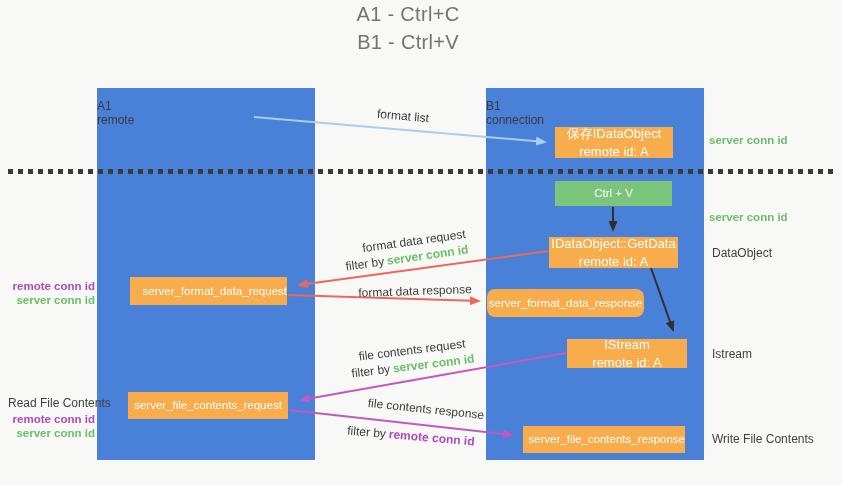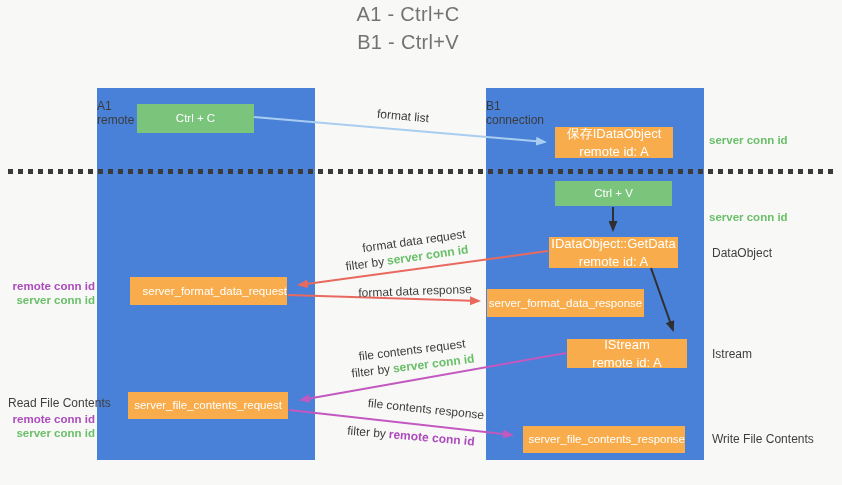--- a/index.html
+++ b/index.html
@@ -78,23 +78,20 @@
   <div class="lane-header right">
     <div>B1</div>
     <div>connection</div>
   </div>
 
   <div class="lane left"></div>
   <div class="lane right"></div>
 
   <div class="divider"></div>
 
-  <div class="node green" style="left:137px; top:104px; width:117px; height:29px;">
-    <span>Ctrl + C</span>
-  </div>
 
   <div class="node orange" style="left:555px; top:127px; width:118px; height:31px;">
     <div class="two">
       <div>保存IDataObject</div>
       <div>remote id: A</div>
     </div>
   </div>
 
   <div class="node green" style="left:555px; top:181px; width:117px; height:25px;">
     <span>Ctrl + V</span>
@@ -104,21 +101,21 @@
     <div class="two">
       <div>IDataObject::GetData</div>
       <div>remote id: A</div>
     </div>
   </div>
 
   <div class="node orange" style="left:130px; top:277px; width:157px; height:28px;justify-content:flex-end;">
     <span>server_format_data_request</span>
   </div>
 
-  <div class="node orange" style="left:487px; top:289px; width:157px; height:28px;">
+  <div class="node orange" style="left:487px; top:289px; width:157px; height:28px;border-radius:8px;">
     <span>server_format_data_response</span>
   </div>
 
   <div class="node orange" style="left:567px; top:339px; width:120px; height:29px;">
     <div class="two">
       <div>IStream</div>
       <div>remote id: A</div>
     </div>
   </div>
 

